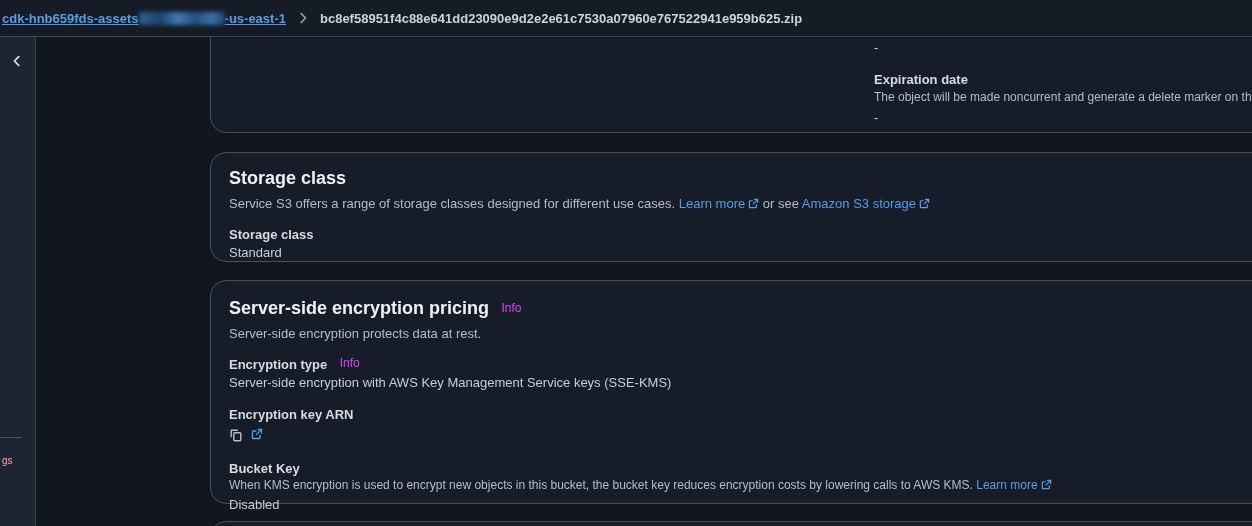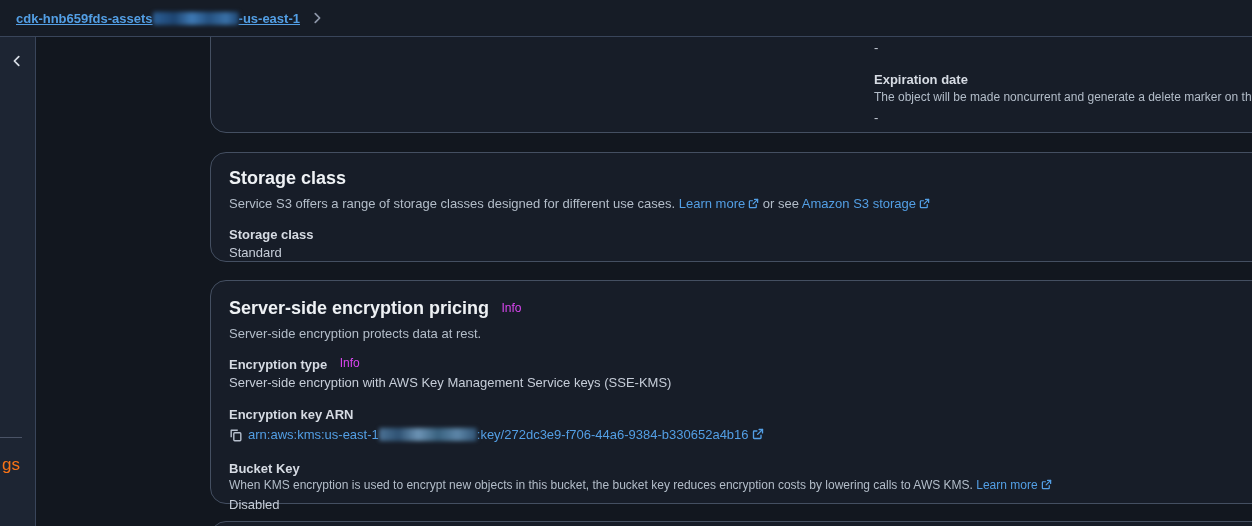--- a/index.html
+++ b/index.html
@@ -8,21 +8,21 @@
     font-family:"Liberation Sans", sans-serif;
     background:#12171f;
     color:#c6cdd8;
     position:relative;
   }
 
   
   .topbar {
     position:absolute; top:0; left:0; width:1252px; height:37px;
     background:#161c26; border-bottom:1px solid #39455a;
-    display:flex; align-items:center; padding-left:16px;
+    display:flex; align-items:center; padding-left:2px;
     z-index:10; white-space:nowrap;
   }
   .crumb-link {
     color:#539fe5; font-size:13px; font-weight:bold;
     text-decoration:underline; cursor:pointer;
   }
   .crumb-sep { margin:0 10px; display:inline-flex; }
   .crumb-current { color:#ccd3dd; font-size:13px; font-weight:bold; }
 
   .blur-chip {
@@ -46,21 +46,21 @@
   .side-collapse {
     position:absolute; top:13px; left:6px; width:22px; height:22px;
     display:flex; align-items:center; justify-content:center;
     color:#d8dee6; cursor:pointer;
   }
   .side-divider {
     position:absolute; top:400px; left:0; width:22px; height:1px; background:#4a5366;
   }
   .side-partial-label {
     position:absolute; top:418px; left:2px;
-    font-size:17px; color:#f97316;
+    font-size:10px; color:#fca5a5;
   }
 
   
   .card {
     position:absolute; left:210px; width:1112px;
     background:#171d28; border:1px solid #444f61; border-radius:16px;
   }
   .card-1 { top:-62px; height:195px; }
   .card-2 { top:152px; height:110px; padding:14px 18px; }
   .card-3 { top:280px; height:224px; padding:16px 18px; }
@@ -95,20 +95,21 @@
 </head>
 <body>
 
 <div class="topbar">
   <a class="crumb-link"><span>cdk-hnb659fds-assets</span><span class="blur-chip blur-bucket"></span><span>-us-east-1</span></a>
   <span class="crumb-sep">
     <svg width="14" height="14" viewBox="0 0 16 16" fill="none" stroke="#8d96a8" stroke-width="2" stroke-linecap="round" stroke-linejoin="round">
         <path d="M6 3l5 5-5 5"></path>
       </svg>
   </span>
+  <span class="crumb-current">bc8ef58951f4c88e641dd23090e9d2e2e61c7530a07960e767522941e959b625.zip</span>
 </div>
 
 <div class="side-strip">
   <span class="side-collapse">
     <svg width="14" height="14" viewBox="0 0 16 16" fill="none" stroke="currentColor" stroke-width="2" stroke-linecap="round" stroke-linejoin="round">
         <path d="M10 3 5 8l5 5"></path>
       </svg>
   </span>
   <div class="side-divider"></div>
   <span class="side-partial-label">gs</span>
@@ -157,21 +158,20 @@
 
   <div class="field" style="margin-top:14px;">
     <div class="field-label">Encryption key ARN</div>
     <div class="arn-row">
       <span class="copy-btn">
         <svg width="14" height="14" viewBox="0 0 16 16" fill="none" stroke="currentColor" stroke-width="1.6" stroke-linejoin="round">
             <rect x="5.5" y="5.5" width="8" height="9" rx="1"></rect>
             <path d="M2.5 10.5v-8a0 0 0 0 1 0 0H10"></path>
           </svg>
       </span>
-      <a class="link arn-link"><span>arn:aws:kms:us-east-1</span><span class="blur-chip blur-arn"></span><span>:key/272dc3e9-f706-44a6-9384-b330652a4b16</span></a>
       <span class="ext-icon"><svg width="12" height="12" viewBox="0 0 16 16" fill="none" stroke="currentColor" stroke-width="1.8" stroke-linecap="round" stroke-linejoin="round">
             <path d="M12 9.5V13a1 1 0 0 1-1 1H3a1 1 0 0 1-1-1V5a1 1 0 0 1 1-1h3.5"></path>
             <path d="M9.5 2H14v4.5"></path>
             <path d="M14 2 7.5 8.5"></path>
           </svg></span>
     </div>
   </div>
 
   <div class="field" style="margin-top:16px;">
     <div class="field-label">Bucket Key</div>

